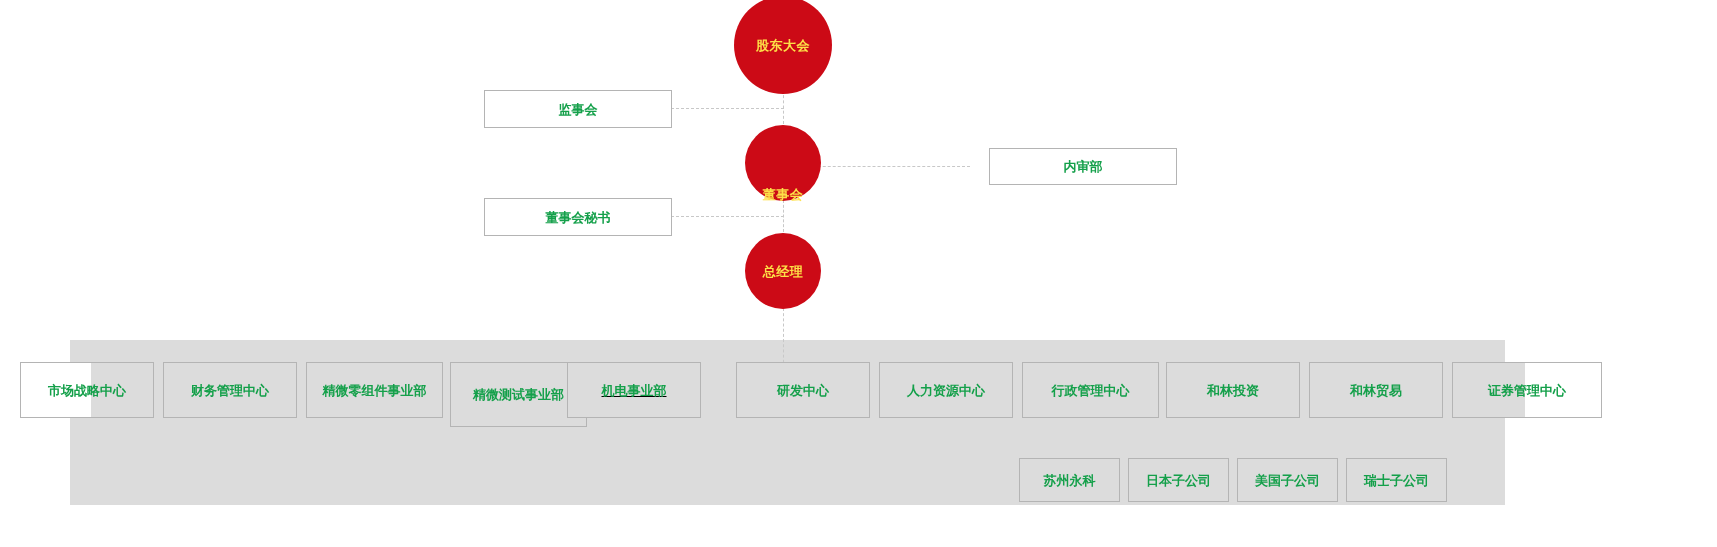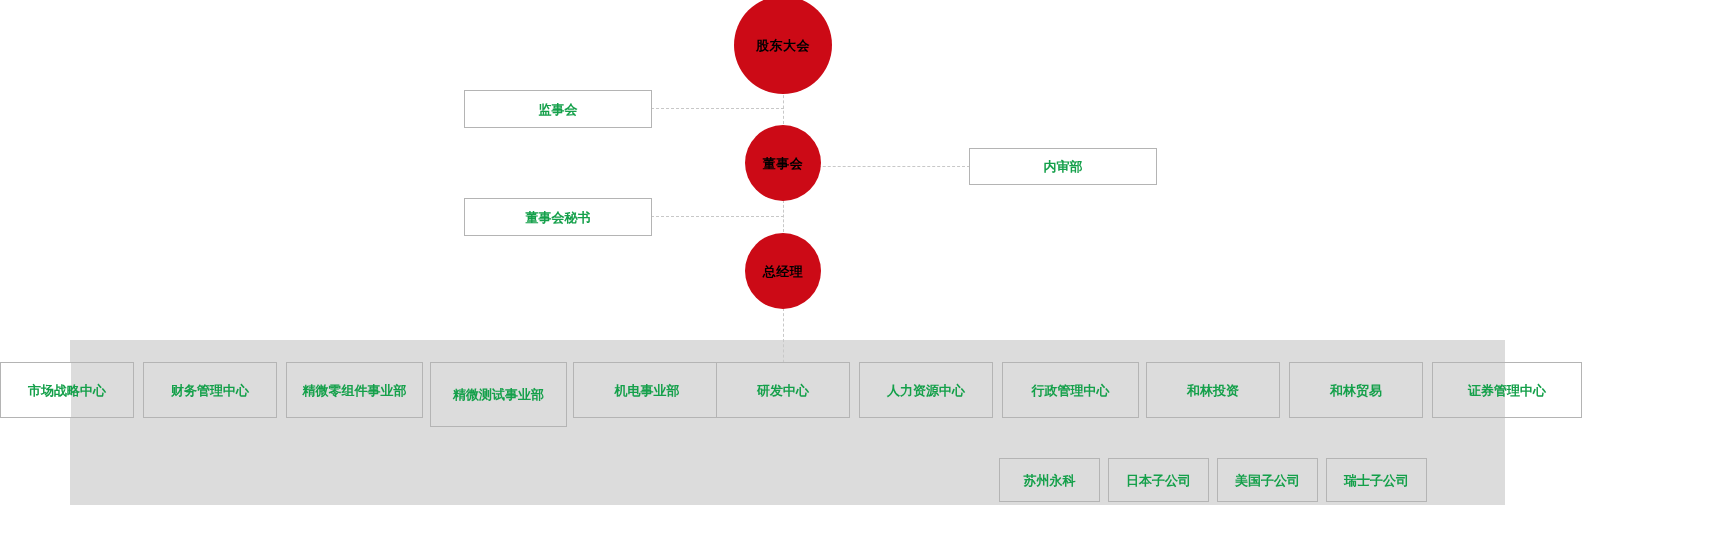--- a/index.html
+++ b/index.html
@@ -40,36 +40,37 @@
   .circle {
     position: absolute;
     border-radius: 50%;
     background: #cc0a16;
     display: flex;
     align-items: center;
     justify-content: center;
     box-sizing: border-box;
   }
   .circle span {
-    color: #000000;
+    color: #fde047;
     font-size: 13px;
     font-weight: bold;
     letter-spacing: 0.5px;
     white-space: nowrap;
     line-height: 1;
   }
 
   
   .box {
     position: absolute;
     box-sizing: border-box;
     border: 1px solid #b4b4b4;
     display: flex;
     align-items: center;
     justify-content: center;
+    margin-left: 20px;
   }
   .box span {
     color: #14a04a;
     font-size: 13px;
     font-weight: bold;
     white-space: nowrap;
     line-height: 1;
   }
   .box-white {
     background: #ffffff;
@@ -96,21 +97,21 @@
   <div class="conn-v" style="left:783px; top:308px; height:60px;"></div>
 
   <div class="conn-h" style="left:651px; top:108px; width:133px;"></div>
   <div class="conn-h" style="left:783px; top:166px; width:187px;"></div>
   <div class="conn-h" style="left:651px; top:216px; width:133px;"></div>
 
   <div class="circle" style="left:734px; top:-4px; width:98px; height:98px;">
     <span>股东大会</span>
   </div>
 
-  <div class="circle" style="left:745px; top:125px; width:76px; height:76px;">
+  <div class="circle" style="left:745px; top:125px; width:76px; height:76px;align-items:flex-end;">
     <span>董事会</span>
   </div>
 
   <div class="circle" style="left:745px; top:233px; width:76px; height:76px;">
     <span>总经理</span>
   </div>
 
   <div class="box box-white" style="left:464px; top:90px; width:188px; height:38px;">
     <span>监事会</span>
   </div>
@@ -128,21 +129,21 @@
   </div>
   <div class="box box-dept" style="left:143px; top:362px; width:134px; height:56px;font-family:Liberation Serif, serif;">
     <span>财务管理中心</span>
   </div>
   <div class="box box-dept" style="left:286px; top:362px; width:137px; height:56px;">
     <span>精微零组件事业部</span>
   </div>
   <div class="box box-dept" style="left:430px; top:362px; width:137px; height:65px;">
     <span>精微测试事业部</span>
   </div>
-  <div class="box box-dept" style="left:573px; top:362px; width:148px; height:56px;">
+  <div class="box box-dept" style="left:547px; top:362px; width:134px; height:56px;text-decoration:underline;">
     <span>机电事业部</span>
   </div>
   <div class="box box-dept" style="left:716px; top:362px; width:134px; height:56px;">
     <span>研发中心</span>
   </div>
   <div class="box box-dept" style="left:859px; top:362px; width:134px; height:56px;">
     <span>人力资源中心</span>
   </div>
   <div class="box box-dept" style="left:1002px; top:362px; width:137px; height:56px;">
     <span>行政管理中心</span>

